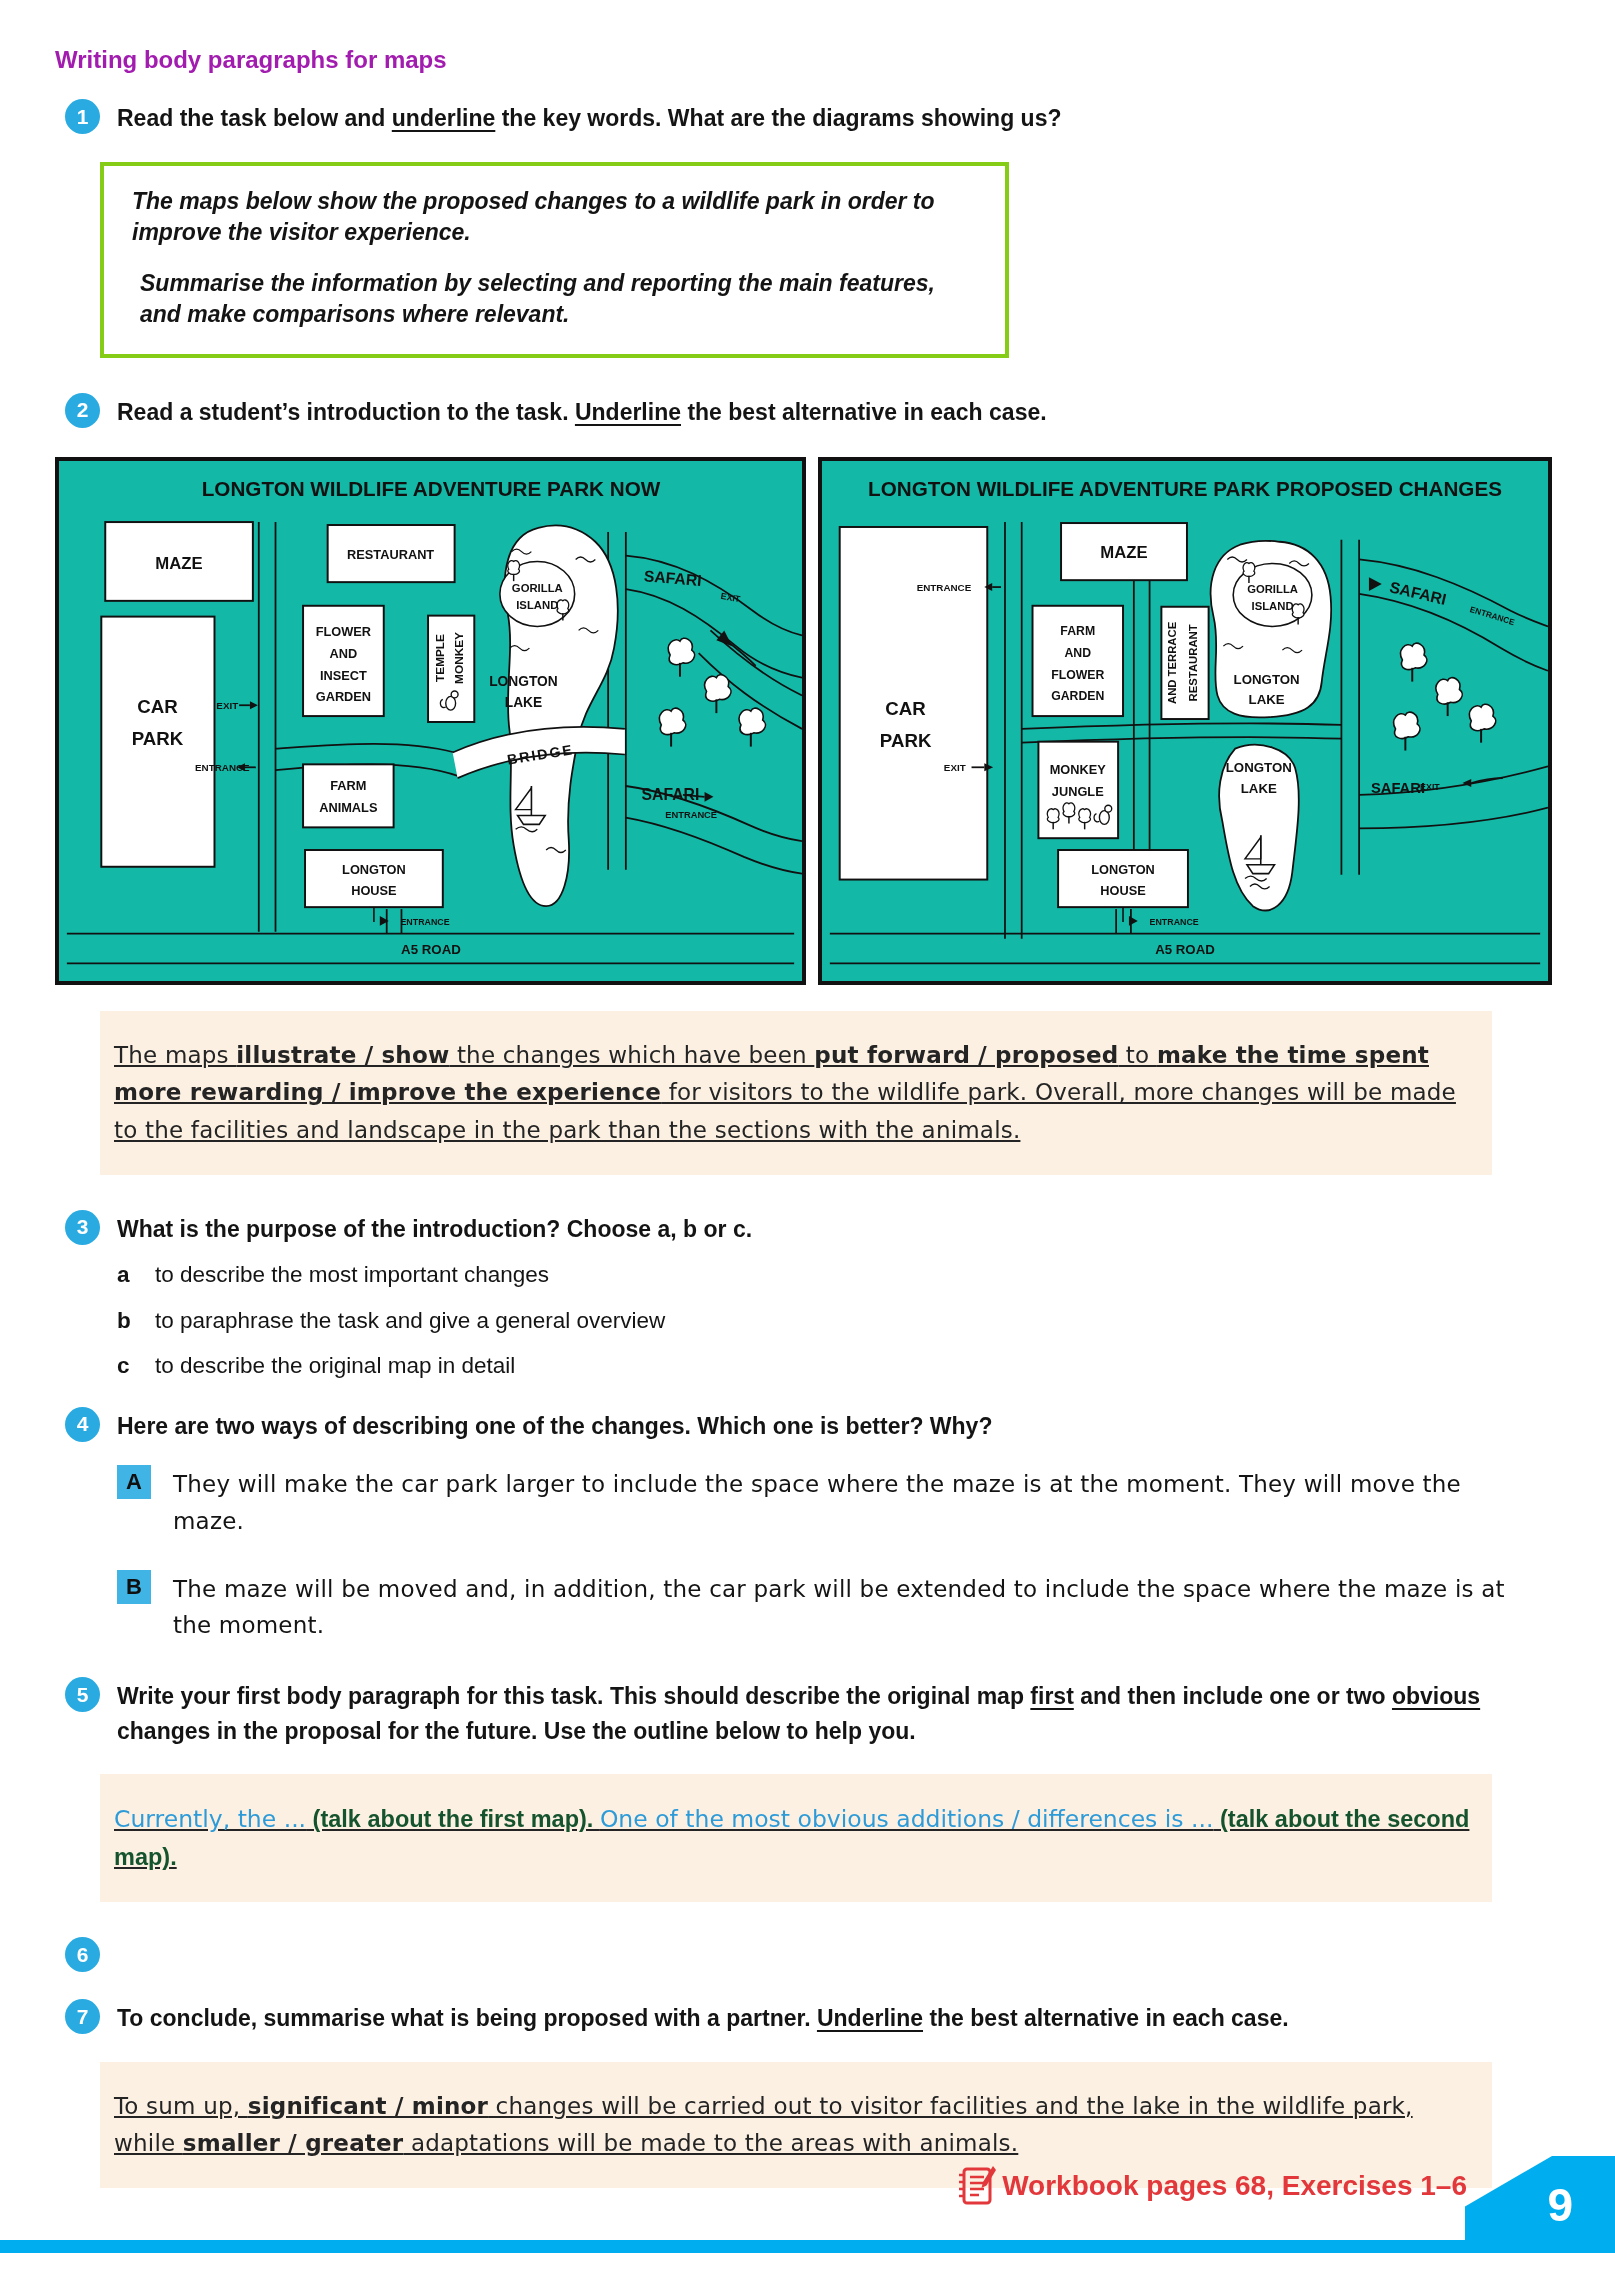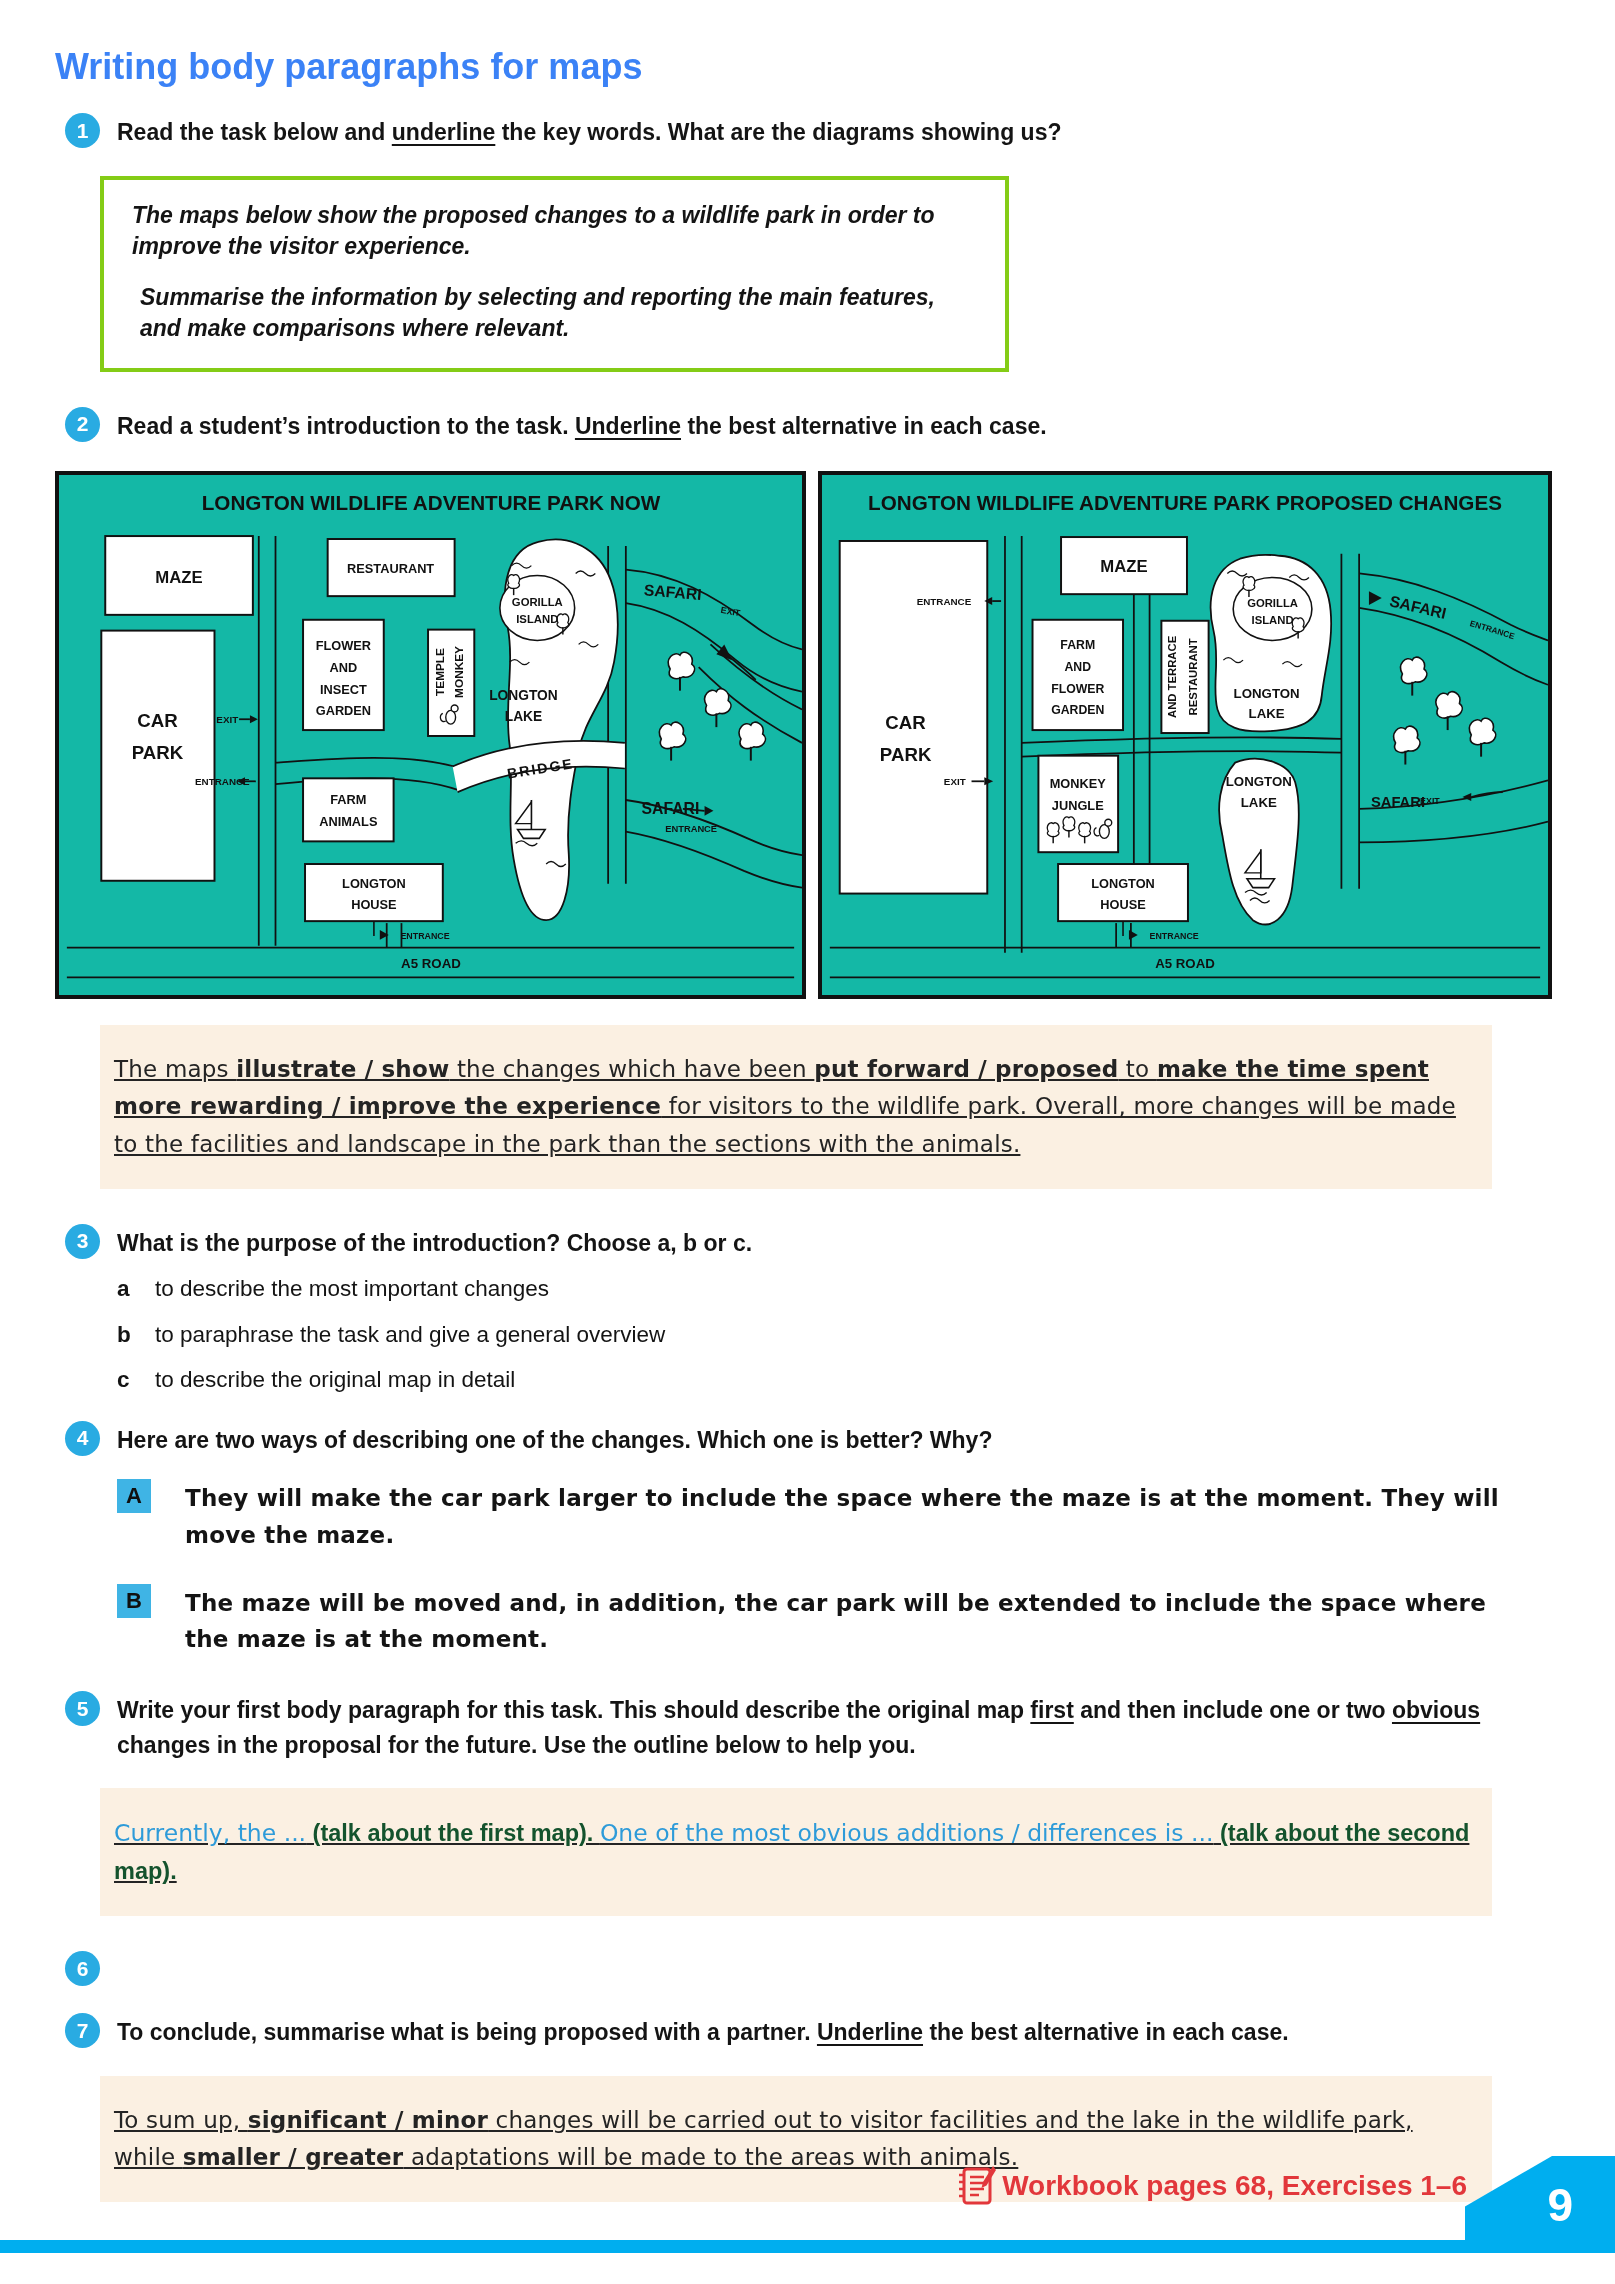--- a/index.html
+++ b/index.html
@@ -1,19 +1,19 @@
 <!DOCTYPE html>
 <html><head>
 <meta charset="utf-8">
 <style>
   html,body{margin:0;padding:0;background:#fff;}
   .page{position:relative;width:1615px;height:2284px;background:#fff;overflow:hidden;
         font-family:"Liberation Sans",sans-serif;color:#141414;}
   .content{padding:46px 85px 0 55px;}
-  h1{font-size:36px;font-weight:bold;margin:0 0 10px 0;color:#3b82f6;}
+  h1{font-size:24px;font-weight:bold;margin:0 0 10px 0;color:#a21caf;}
   .ex{display:flex;gap:17px;margin:24px 0 0 10px;align-items:flex-start;}
   .num{flex:0 0 35px;width:35px;height:35px;border-radius:50%;background:#29ABE2;color:#fff;
        font-weight:bold;font-size:21px;display:flex;align-items:center;justify-content:center;margin-top:1px;}
   .ex p{margin:3px 0 0 0;font-size:23px;font-weight:bold;line-height:1.5;max-width:1395px;}
   .u{text-decoration:underline;text-decoration-thickness:2px;text-underline-offset:4px;}
   .task-box{border:4px solid #84cc16;margin:26px 0 0 45px;width:845px;padding:20px 28px;}
   .task-box p{font-style:italic;font-weight:bold;font-size:23px;line-height:1.35;margin:0 0 20px 0;}
   .task-box p:last-child{margin-bottom:4px;margin-left:8px;}
   .maps{display:flex;gap:12px;margin:28px 0 0 0;}
   .map-box{border:4px solid #111;background:#14b8a6;}
@@ -24,21 +24,21 @@
   .hand{font-family:"DejaVu Sans",sans-serif;font-size:23px;letter-spacing:0.2px;}
   .hb{font-weight:bold;}
   .bluehand{color:#2E9BD9;font-family:"DejaVu Sans",sans-serif;}
   .blackprint{font-weight:bold;font-family:"Liberation Sans",sans-serif;color:#14532d;}
   .opts{margin:14px 0 0 62px;}
   .opt{display:flex;gap:20px;font-size:22.5px;margin-bottom:15px;line-height:1.35;}
   .opt .letter{font-weight:bold;width:18px;}
   .ab{display:flex;gap:22px;margin:22px 0 0 62px;align-items:flex-start;}
   .ab .tag{flex:0 0 34px;width:34px;height:34px;background:#3FB4E5;color:#101010;font-weight:bold;
            font-size:22px;display:flex;align-items:center;justify-content:center;}
-  .ab p{margin:1px 0 0 12px;font-size:23px;line-height:1.6;max-width:1380px;font-weight:bold;}
+  .ab p{margin:1px 0 0 0;font-size:23px;line-height:1.6;max-width:1380px;}
   .wb{position:absolute;right:148px;top:2163px;display:flex;align-items:center;gap:2px;}
   .wb span{font-weight:bold;font-size:28px;color:#E2373B;}
   .bar{position:absolute;left:0;right:0;top:2240px;height:13px;background:#00AEEF;}
   .tab{position:absolute;right:0;top:2156px;width:150px;height:97px;background:#00AEEF;
        clip-path:polygon(0 52%,58% 0,100% 0,100% 100%,0 100%);
        display:flex;align-items:center;justify-content:flex-end;}
   .tab span{color:#fff;font-weight:bold;font-size:46px;margin-right:42px;}
 </style>
 </head>
 <body>

